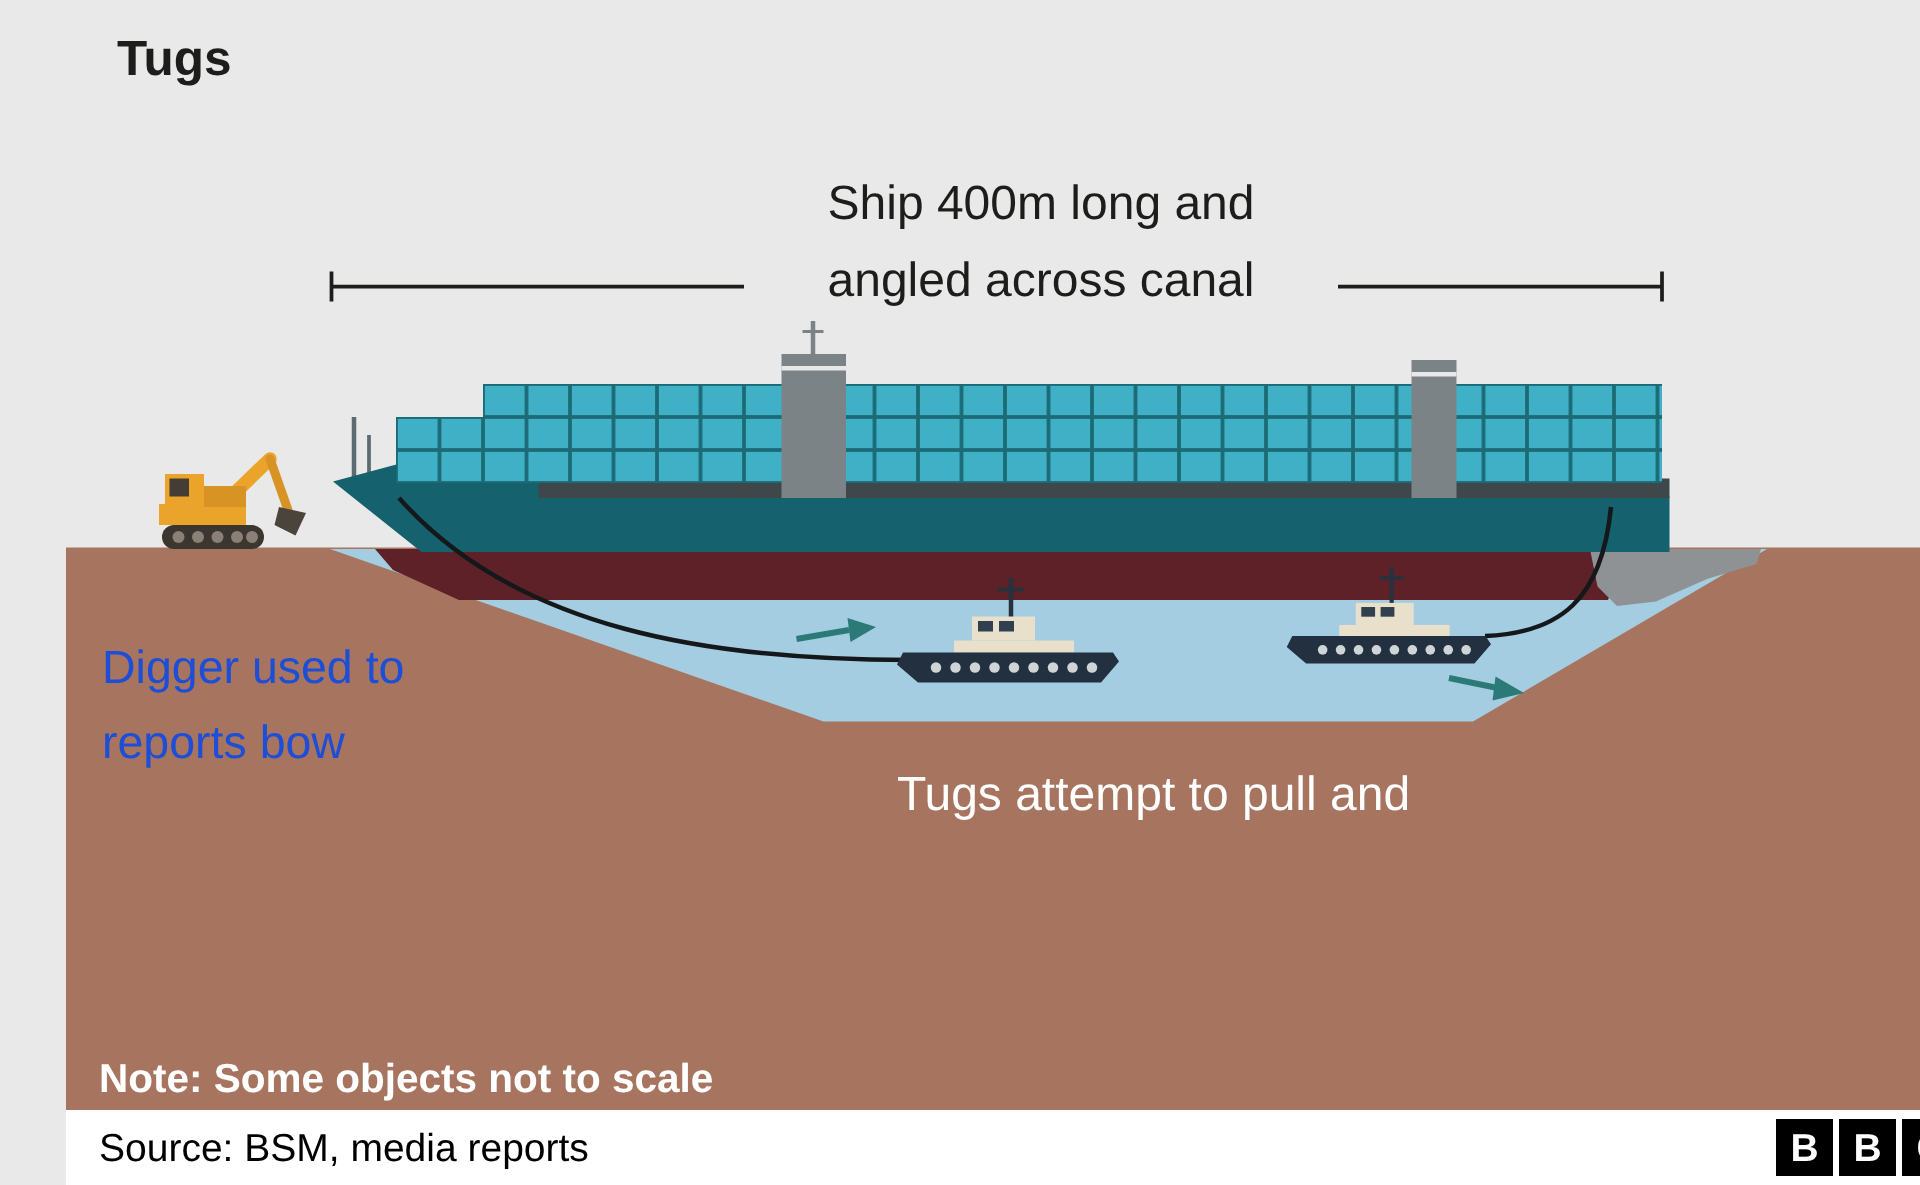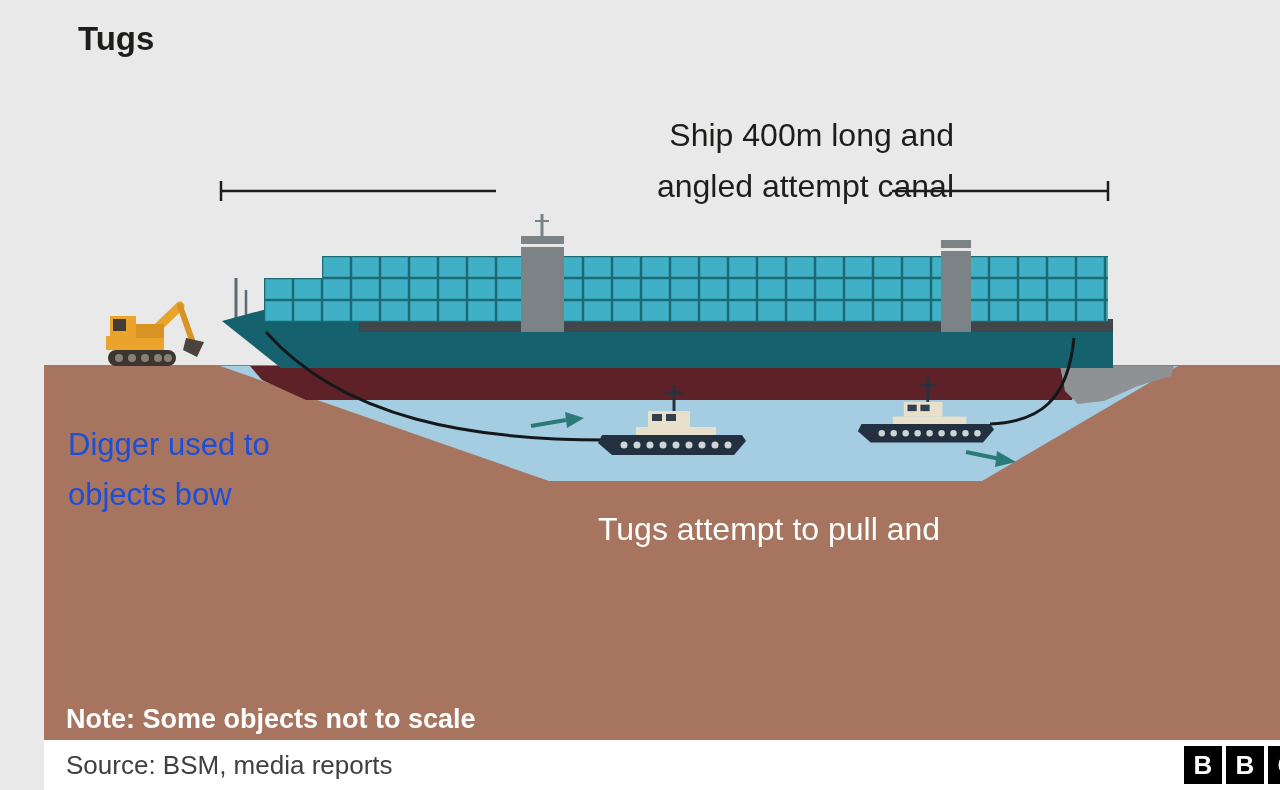--- a/index.html
+++ b/index.html
@@ -3,33 +3,33 @@
 <meta charset="utf-8">
 <style>
   html,body{margin:0;padding:0;background:#e9e9e9;}
   #stage{
     position:relative;width:1280px;height:790px;overflow:hidden;
     background:#e9e9e9;font-family:"Liberation Sans",sans-serif;margin-left:44px;
   }
   svg.scene{position:absolute;left:0;top:0;}
   .txt{position:absolute;color:#1d1d1b;}
   .title{left:34px;top:20px;font-size:33px;font-weight:700;}
-  .ship-label{left:410px;top:110px;width:500px;text-align:right;
+  .ship-label{left:400px;top:110px;width:500px;text-align:center;
     font-size:32px;line-height:51px;font-weight:400;}
   .digger-label{left:24px;top:420px;width:320px;color:#1d4ed8;
     font-size:31px;line-height:50px;font-weight:400;}
   .tugs-label{left:460px;top:504px;width:530px;text-align:center;color:#ffffff;
     font-size:32px;line-height:51px;font-weight:400;}
   .note{left:22px;top:704px;color:#ffffff;font-size:27px;font-weight:700;}
   .footer{
     position:absolute;left:0;bottom:0;width:1280px;height:50px;background:#ffffff;
     display:flex;align-items:center;justify-content:space-between;
     box-sizing:border-box;padding:0 18px 0 22px;
   }
-  .source{font-size:26px;color:#404040;}
+  .source{font-size:26px;color:#000000;}
   .bbc-logo{display:flex;gap:4px;}
   .bbc-block{
     width:38px;height:38px;background:#000000;color:#ffffff;
     display:flex;align-items:center;justify-content:center;
     font-size:26px;font-weight:700;
   }
 </style>
 </head>
 <body>
 
@@ -146,26 +146,26 @@
     <g>
       <line x1="922" y1="452" x2="956" y2="459" stroke="#2b7a78" stroke-width="4"></line>
       <polygon points="953,451 972,462 951,467" fill="#2b7a78"></polygon>
     </g>
   </svg>
 
   <div class="txt title">Tugs</div>
 
   <div class="txt ship-label">
     <span>Ship 400m long and</span><br>
-    <span>angled attempt canal</span>
+    <span>angled across canal</span>
   </div>
 
   <div class="txt digger-label">
     <span>Digger used to</span><br>
-    <span>objects bow</span>
+    <span>reports bow</span>
   </div>
 
   <div class="txt tugs-label">
     <span>Tugs attempt to pull and</span><br>
   </div>
 
   <div class="txt note">Note: Some objects not to scale</div>
 
   <div class="footer">
     <div class="source">Source: BSM, media reports</div>

